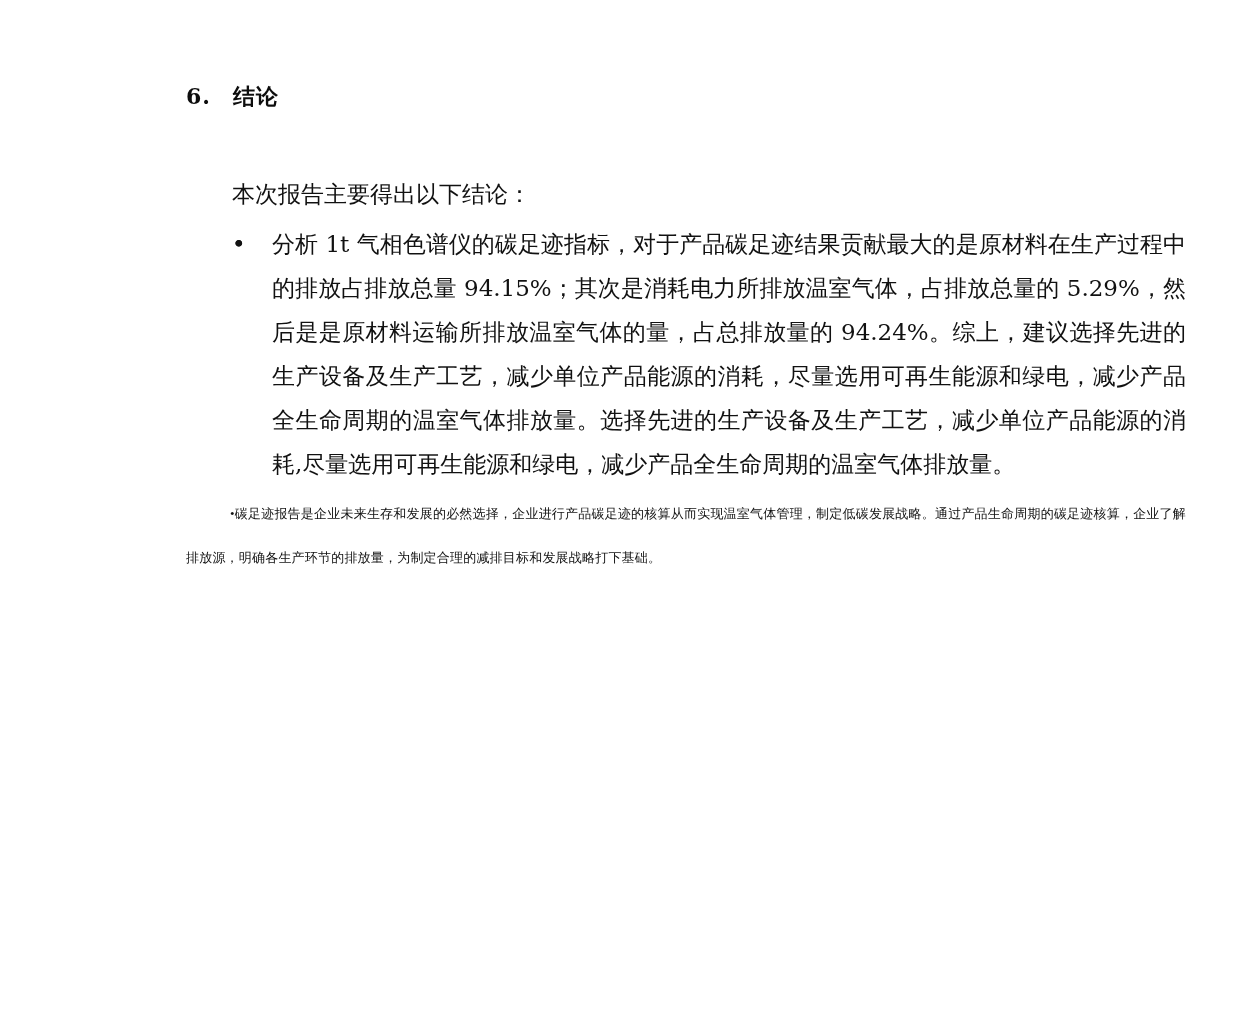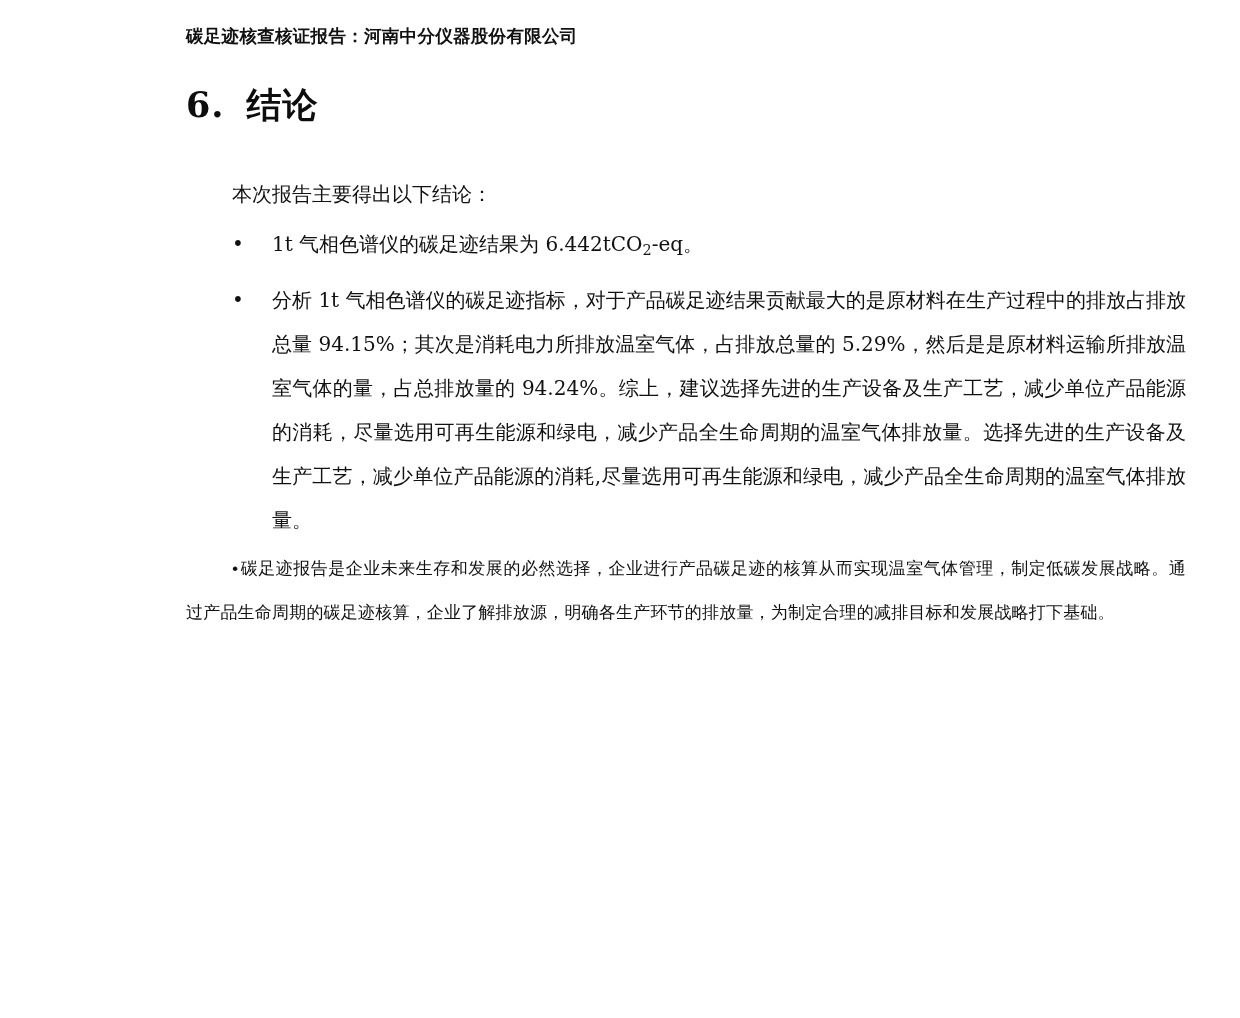--- a/index.html
+++ b/index.html
@@ -30,39 +30,39 @@
     font-family: "DejaVu Sans", "Liberation Sans", sans-serif;
     font-weight: 600;
     letter-spacing: 0.3px;
     color: #111;
     white-space: nowrap;
   }
   .section-title {
     position: absolute;
     top: 82px;
     left: 186px;
-    font-size: 35px;
+    font-size: 22px;
     font-weight: 700;
     font-family: "DejaVu Serif", "Liberation Serif", serif;
     color: #0d0d0d;
     letter-spacing: 1px;
   }
   .section-title .num {
     display: inline-block;
     margin-right: 22px;
   }
   .body-block {
     position: absolute;
     top: 172px;
     left: 186px;
     width: 1000px;
   }
   p {
     margin: 0 0 6px 0;
-    font-size: 20px;
+    font-size: 23px;
     line-height: 44px;
     text-align: justify;
     text-justify: inter-ideograph;
     color: #111;
     font-family: "DejaVu Serif", "Liberation Serif", serif;
   }
   p.indent {
     text-indent: 46px;
   }
   p.bullet-line {
@@ -80,43 +80,41 @@
     padding-left: 40px;
   }
   p.dash-bullet {
     text-indent: 44px;
   }
   .sub {
     font-size: 0.72em;
     vertical-align: -0.25em;
   }
   .sans {
-    font-family: Liberation Mono, monospace;
-    font-size: 17px;
+    font-family: Liberation Serif, serif;
+    font-size: 13px;
     letter-spacing: 0.2px;
   }
 </style>
 </head>
 <body>
 
 <div class="page">
 
-  <div class="header">碳足迹核查核证报告：河南中分仪器股份有限公司</div>
 
   <div class="section-title">
     <span class="num">6.</span><span>结论</span>
   </div>
 
   <div class="body-block">
 
     <p class="indent">本次报告主要得出以下结论：</p>
 
     <p class="bullet-line">
       <span class="dot">•</span>
-      <span class="btext"><span>1t 气相色谱仪的碳足迹结果为 6.442tCO</span><span class="sub">2</span><span>-eq。</span></span>
     </p>
 
     <p class="bullet-line">
       <span class="dot">•</span>
       <span class="btext">分析 1t 气相色谱仪的碳足迹指标，对于产品碳足迹结果贡献最大的是原材料在生产过程中的排放占排放总量 94.15%；其次是消耗电力所排放温室气体，占排放总量的 5.29%，然后是是原材料运输所排放温室气体的量，占总排放量的 94.24%。综上，建议选择先进的生产设备及生产工艺，减少单位产品能源的消耗，尽量选用可再生能源和绿电，减少产品全生命周期的温室气体排放量。选择先进的生产设备及生产工艺，减少单位产品能源的消耗,尽量选用可再生能源和绿电，减少产品全生命周期的温室气体排放量。</span>
     </p>
 
 
     <p class="dash-bullet sans"><span>•</span><span>碳足迹报告是企业未来生存和发展的必然选择，企业进行产品碳足迹的核算从而实现温室气体管理，制定低碳发展战略。通过产品生命周期的碳足迹核算，企业了解排放源，明确各生产环节的排放量，为制定合理的减排目标和发展战略打下基础。</span></p>
 

